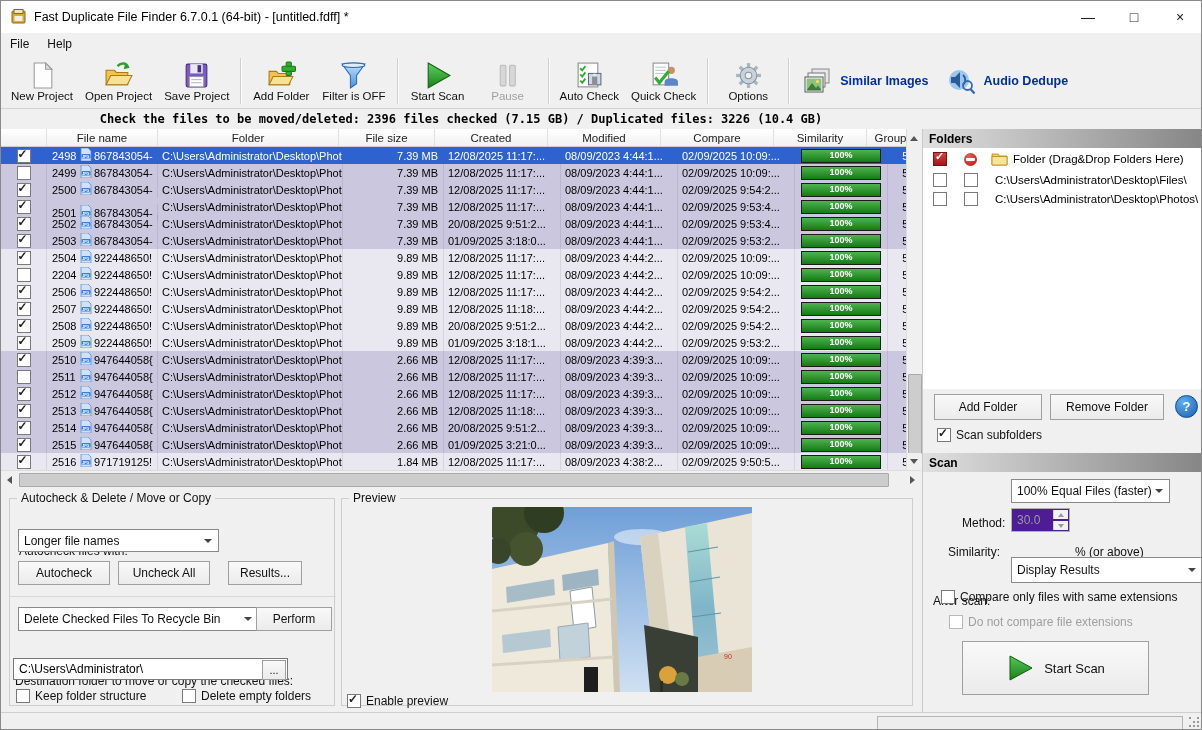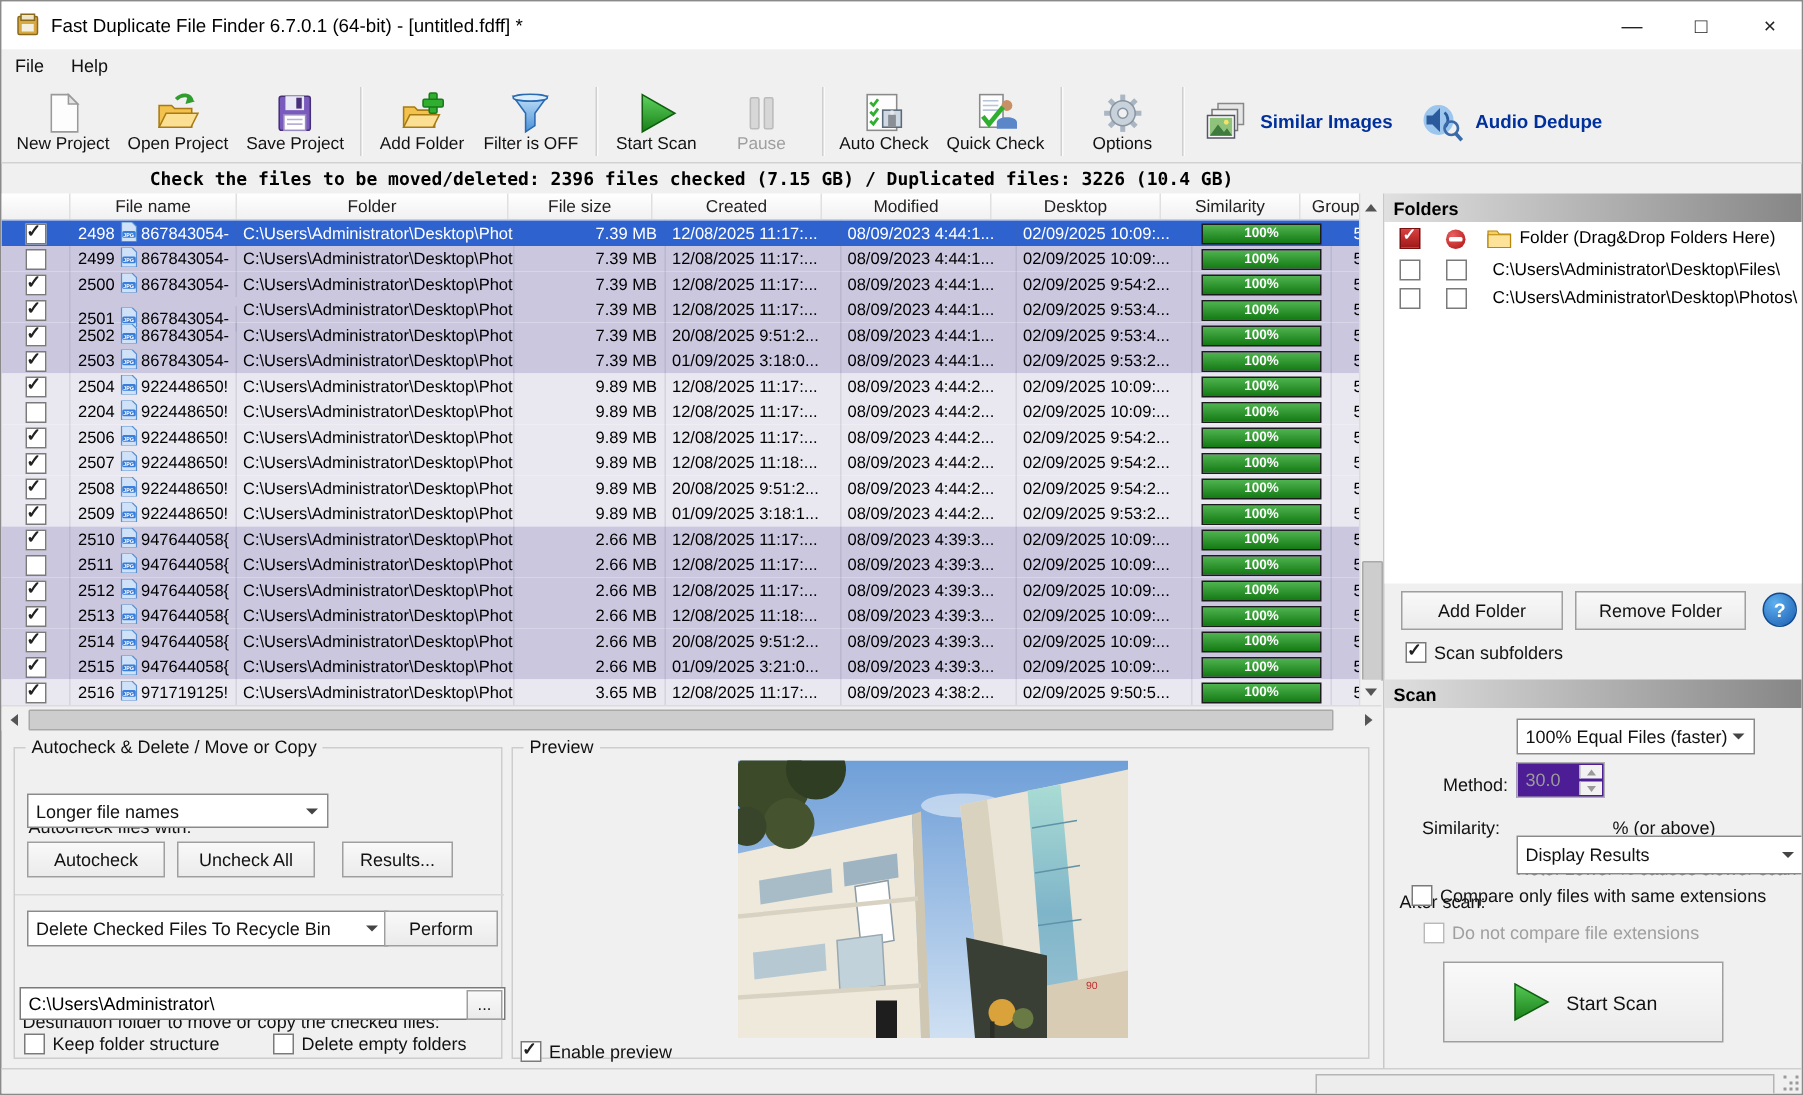--- a/index.html
+++ b/index.html
@@ -269,21 +269,21 @@
       <div class="th" style="width: 95px; flex: 0 0 auto;">
         <span>File size</span>
       </div>
       <div class="th" style="width: 112px; flex: 0 0 auto;">
         <span>Created</span>
       </div>
       <div class="th" style="width: 112px; flex: 0 0 auto;">
         <span>Modified</span>
       </div>
       <div class="th" style="width: 112px; flex: 0 0 auto;">
-        <span>Desktop</span>
+        <span>Compare</span>
       </div>
       <div class="th" style="width: 92px; flex: 0 0 auto;">
         <span>Similarity</span>
       </div>
       <div class="th" style="width: 47px; flex: 0 0 auto;">
         <span>Group</span>
       </div>
     </div>
   <div class="abs tbody" id="tbody">
       <div class="tr sel">
@@ -743,21 +743,21 @@
         <div class="td" style="width: 110px; flex: 0 0 auto;">
           <span class="idx">2516</span>
           <span class="jpgic"><svg width="12" height="13" viewBox="0 0 12 13">
               <path d="M1 0h7l3 3v10H1z" fill="#cfe2f7" stroke="#5a8fd0" stroke-width="0.8"></path>
               <rect x="1.5" y="6" width="9" height="4.5" rx="1" fill="#3a7edc"></rect>
               <text x="2.2" y="9.8" font-size="3.6" fill="#ffffff" font-family="Liberation Sans,sans-serif" font-weight="bold">JPG</text>
             </svg></span>
           <span class="fname">971719125!</span>
         </div>
         <div class="td " style="width: 180px; flex: 0 0 auto; padding-left: 4px;">C:\Users\Administrator\Desktop\Photos\...</div>
-        <div class="td r" style="width: 95px; flex: 0 0 auto;">3.65 MB</div>
+        <div class="td r" style="width: 95px; flex: 0 0 auto;">1.84 MB</div>
         <div class="td " style="width: 112px; flex: 0 0 auto; padding-left: 4px;">12/08/2025 11:17:...</div>
         <div class="td " style="width: 112px; flex: 0 0 auto; padding-left: 4px;">08/09/2023 4:38:2...</div>
         <div class="td " style="width: 112px; flex: 0 0 auto; padding-left: 4px;">02/09/2025 9:50:5...</div>
         <div class="td c" style="width: 92px; flex: 0 0 auto;">
           <div class="simbar">
             <span class="simtext">100%</span>
           </div>
         </div>
         <div class="td c" style="width: 47px; flex: 0 0 auto;">565</div>
       </div>
@@ -898,21 +898,21 @@
       </div>
     <div style="position:absolute;left:0;top:97px;width:326px;border-top:1px solid #d8d8d8;"></div>
     <div class="dd" style="position:absolute;left:8px;top:108px;width:234px;height:22px;">
       <span>Delete Checked Files To Recycle Bin</span>
         <span class="dd-ar tri"></span>
     </div>
     <div class="btn" style="position:absolute;left:246px;top:108px;width:74px;height:22px;">
         <span>Perform</span>
       </div>
     <div class="lbl" style="left:5px;top:143px;">Destination folder to move or copy the checked files:</div>
-    <div style="position:absolute;left:3px;top:159px;width:324px;height:22px;background:#fff;border:1px solid #7a7a7a;display:flex;align-items:center;padding-left:5px;font-size:12px;box-sizing:border-box;">
+    <div style="position:absolute;left:3px;top:159px;width:275px;height:22px;background:#fff;border:1px solid #7a7a7a;display:flex;align-items:center;padding-left:5px;font-size:12px;box-sizing:border-box;">
       <span>C:\Users\Administrator\</span>
       <div class="btn" style="position:absolute;right:1px;top:1px;width:22px;height:18px;font-size:11px;">
           <span>...</span>
         </div>
     </div>
     <div class="cbrow" style="left:6px;top:190px;">
       <span class="cb"></span>
       <span>Keep folder structure</span>
     </div>
     <div class="cbrow" style="left:172px;top:190px;">

